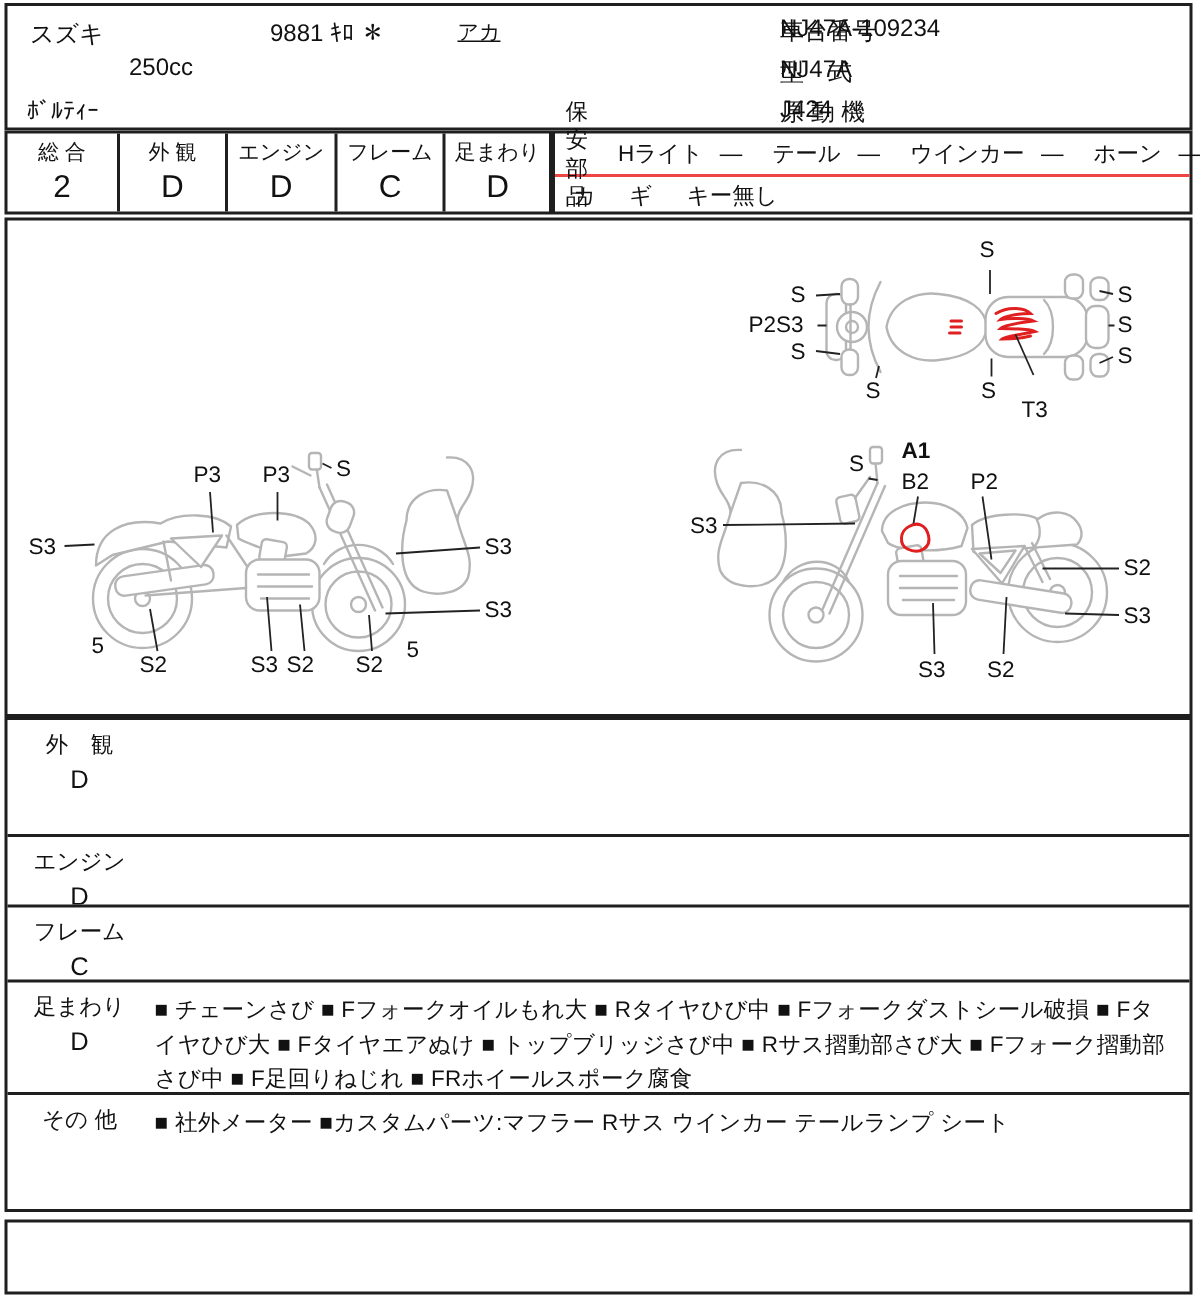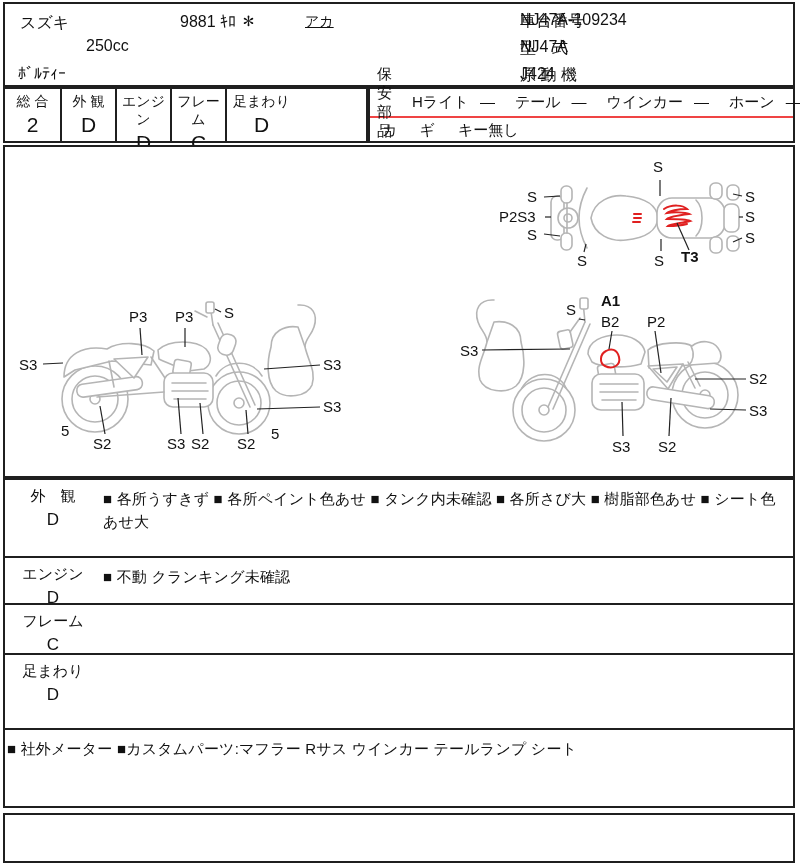--- a/index.html
+++ b/index.html
@@ -5,21 +5,21 @@
   html,body{margin:0;padding:0;background:#fff;}
   body{width:800px;height:865px;position:relative;font-family:"Liberation Sans","DejaVu Sans",sans-serif;color:#111;}
   .abs{position:absolute;box-sizing:border-box;}
   .box{border:2px solid #1f1f1f;background:#fff;}
   
   .hdr span{position:absolute;font-size:16px;white-space:nowrap;}
   .hline{position:absolute;left:515px;font-size:16px;white-space:nowrap;display:flex;}
   .hline .lbl{display:inline-block;width:78px;}
   
   .score{display:flex;}
-  .score-cell{width:55px;text-align:center;box-sizing:border-box;padding-top:4px;}
+  .score-cell{width:73px;text-align:center;box-sizing:border-box;padding-top:4px;}
   .score-cell + .score-cell{border-left:2px solid #1f1f1f;}
   .score-label{font-size:14px;display:block;}
   .score-value{font-size:21px;display:block;margin-top:2px;}
   
   .sp-row1{height:27px;display:flex;align-items:center;font-size:15px;border-bottom:2px solid #ef4444;}
   .sp-row2{height:25px;display:flex;align-items:center;font-size:15px;}
   .sp-title{margin-left:7px;}
   .sp-item{margin-left:20px;white-space:nowrap;}
   .sp-value{margin-left:11px;}
   .key-label{margin-left:12px;letter-spacing:9px;}
@@ -133,21 +133,21 @@
         <line x1="246" y1="65" x2="242" y2="65"></line>
         <line x1="245" y1="86" x2="236" y2="90"></line>
       </g>
     </svg>
     <span class="dl" style="left:156px;top:6px;">S</span>
     <span class="dl" style="left:30px;top:36px;">S</span>
     <span class="dl" style="left:2px;top:56px;">P2S3</span>
     <span class="dl" style="left:30px;top:74px;">S</span>
     <span class="dl" style="left:80px;top:100px;">S</span>
     <span class="dl" style="left:157px;top:100px;">S</span>
-    <span class="dl" style="left:184px;top:96px;font-weight:bold;">T3</span>
+    <span class="dl" style="left:184px;top:113px;">T3</span>
     <span class="dl" style="left:248px;top:36px;">S</span>
     <span class="dl" style="left:248px;top:56px;">S</span>
     <span class="dl" style="left:248px;top:77px;">S</span>
   </div>
 
   <div class="dia" style="left:12px;top:150px;width:345px;height:170px;">
     <svg width="345" height="170" viewBox="0 0 345 170">
       <g stroke="#b5b5b5" fill="none" stroke-width="1.6" stroke-linecap="round" stroke-linejoin="round">
         <circle cx="78" cy="102" r="33" fill="#fff"></circle>
         <circle cx="78" cy="102" r="23"></circle>
@@ -256,39 +256,42 @@
     <span class="dl" style="left:216px;top:146px;">S2</span>
   </div>
 </div>
 
 <div class="abs box" style="left:3px;top:478px;width:792px;height:330px;">
   <div class="sec" style="height:76px;">
     <div class="sec-head">
       <span>外　観</span>
       <span class="sec-grade">D</span>
     </div>
-    <div class="sec-text">■ 各所うすきず ■ 各所ペイント色あせ ■ タンク内未確認 ■ 各所さび大 ■ 樹脂部色あせ ■ シート色あせ大</div>
   </div>
   <div class="sec" style="height:47px;">
     <div class="sec-head">
       <span>エンジン</span>
       <span class="sec-grade">D</span>
     </div>
-    <div class="sec-text">■ 不動 クランキング未確認</div>
   </div>
   <div class="sec" style="height:50px;">
     <div class="sec-head">
       <span>フレーム</span>
       <span class="sec-grade">C</span>
     </div>
   </div>
   <div class="sec" style="height:75px;">
     <div class="sec-head">
       <span>足まわり</span>
       <span class="sec-grade">D</span>
     </div>
+    <div class="sec-text">■ チェーンさび ■ Fフォークオイルもれ大 ■ Rタイヤひび中 ■ Fフォークダストシール破損 ■ Fタイヤひび大 ■ Fタイヤエアぬけ ■ トップブリッジさび中 ■ Rサス摺動部さび大 ■ Fフォーク摺動部さび中 ■ F足回りねじれ ■ FRホイールスポーク腐食</div>
   </div>
   <div class="sec" style="height:78px;">
+    <div class="sec-head">
+      <span>その 他</span>
+      <span class="sec-grade"></span>
+    </div>
     <div class="sec-text">■ 社外メーター ■カスタムパーツ:マフラー Rサス ウインカー テールランプ シート</div>
   </div>
 </div>
 
 <div class="abs box" style="left:3px;top:813px;width:792px;height:50px;"></div>
 
 </body></html>

